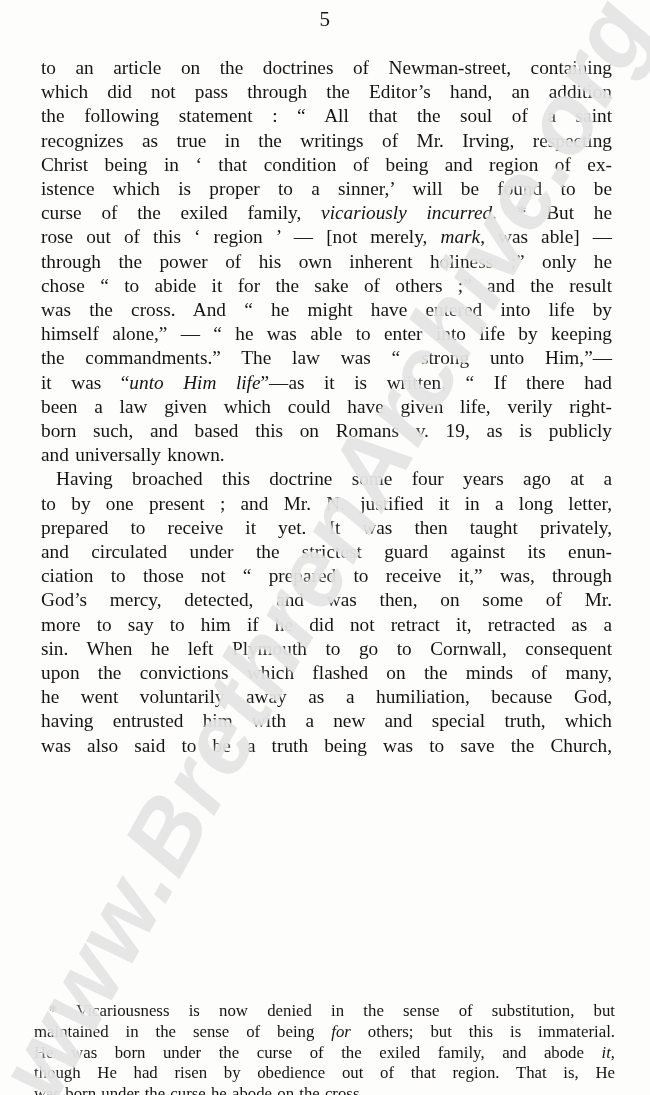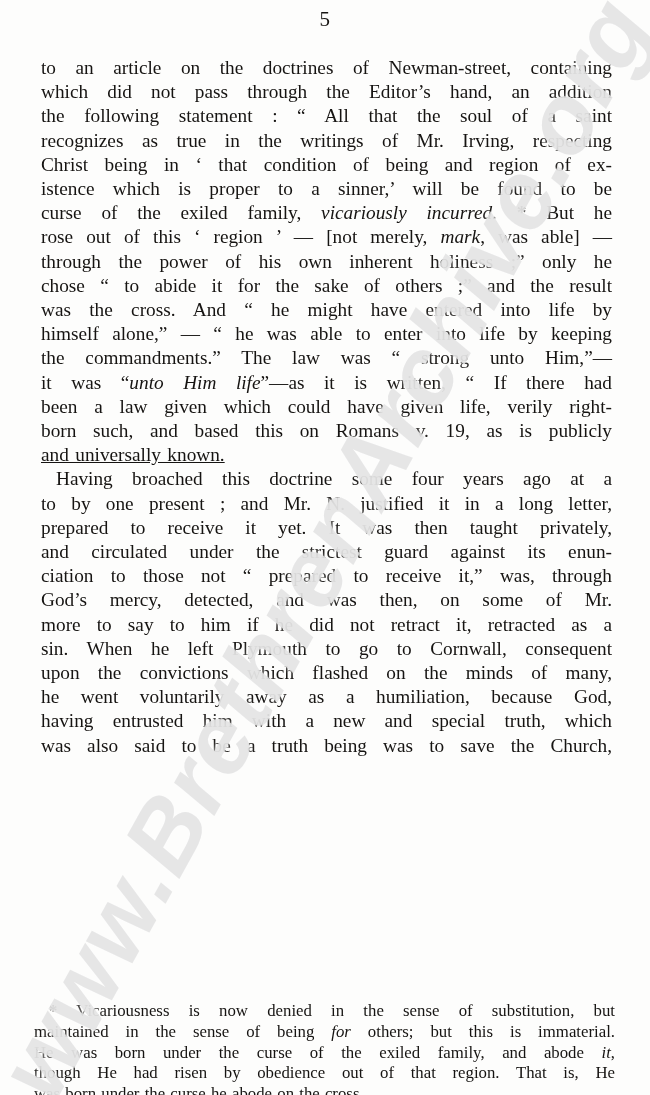--- a/index.html
+++ b/index.html
@@ -30,21 +30,21 @@
   .body-text .line {
     font-size: 19.3px;
     line-height: 24.2px;
     word-spacing: 1.6px;
   }
   .line {
     text-align: justify;
     text-align-last: justify;
     white-space: normal;
   }
-  .line.no-flush { text-align-last: left; text-decoration: underline; }
+  .line.no-flush { text-align-last: left; }
   .line.indent { text-indent: 15px; }
   .footnote {
     position: absolute;
     top: 1001px;
     left: 34px;
     width: 581px;
   }
   .footnote .line {
     font-size: 16.8px;
     line-height: 20.8px;

